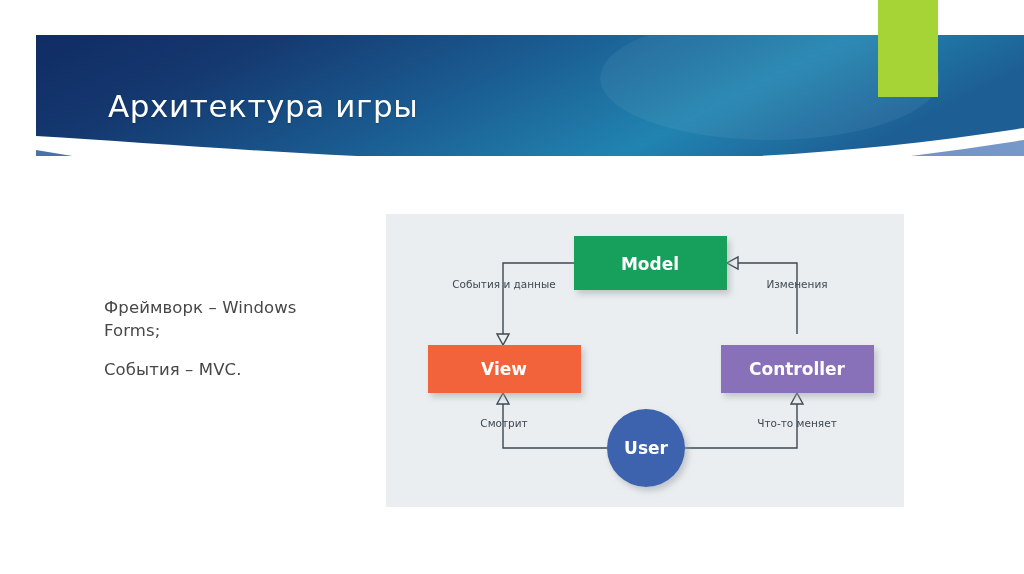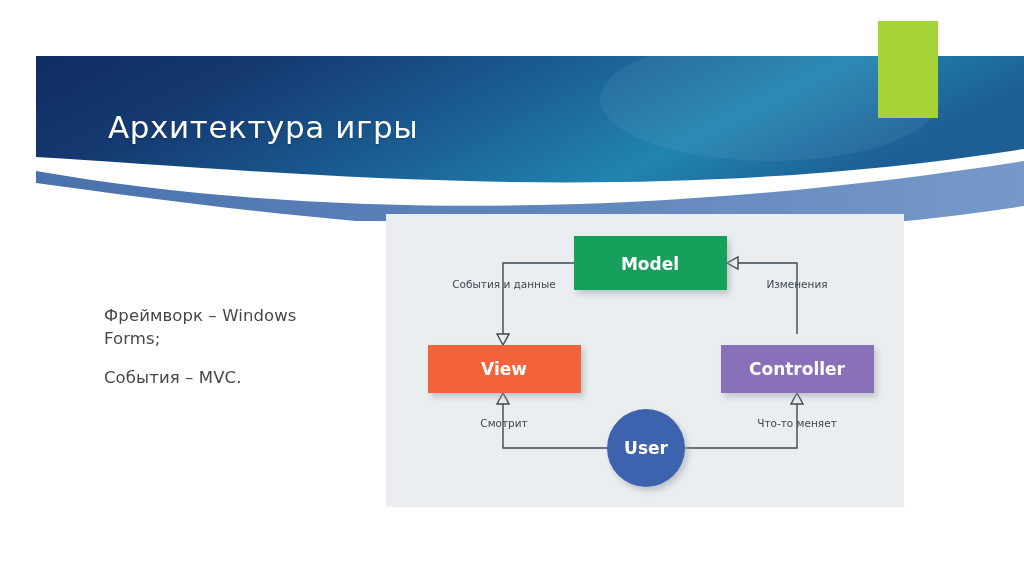--- a/index.html
+++ b/index.html
@@ -14,23 +14,22 @@
     overflow: hidden;
     position: relative;
   }
 
   
   #title-banner {
     position: absolute;
     left: 0;
     top: 0;
     width: 1024px;
-    height: 200px;
+    height: 156px;
     overflow: hidden;
-    margin-top: 21px;
   }
   #banner-svg {
     position: absolute;
     left: 0;
     top: 0;
   }
   #slide-title {
     position: absolute;
     left: 108px;
     top: 88px;
@@ -49,21 +48,21 @@
     left: 104px;
     top: 288px;
     width: 250px;
   }
   .body-para {
     font-size: 16.5px;
     line-height: 23px;
     color: #474747;
     font-family: "DejaVu Sans", sans-serif;
     font-weight: 400;
-    margin: 16px 0 16px 0;
+    margin: 8px 0 16px 0;
     letter-spacing: 0.1px;
   }
 
   
   #mvc-diagram {
     position: absolute;
     left: 386px;
     top: 214px;
     width: 518px;
     height: 293px;

